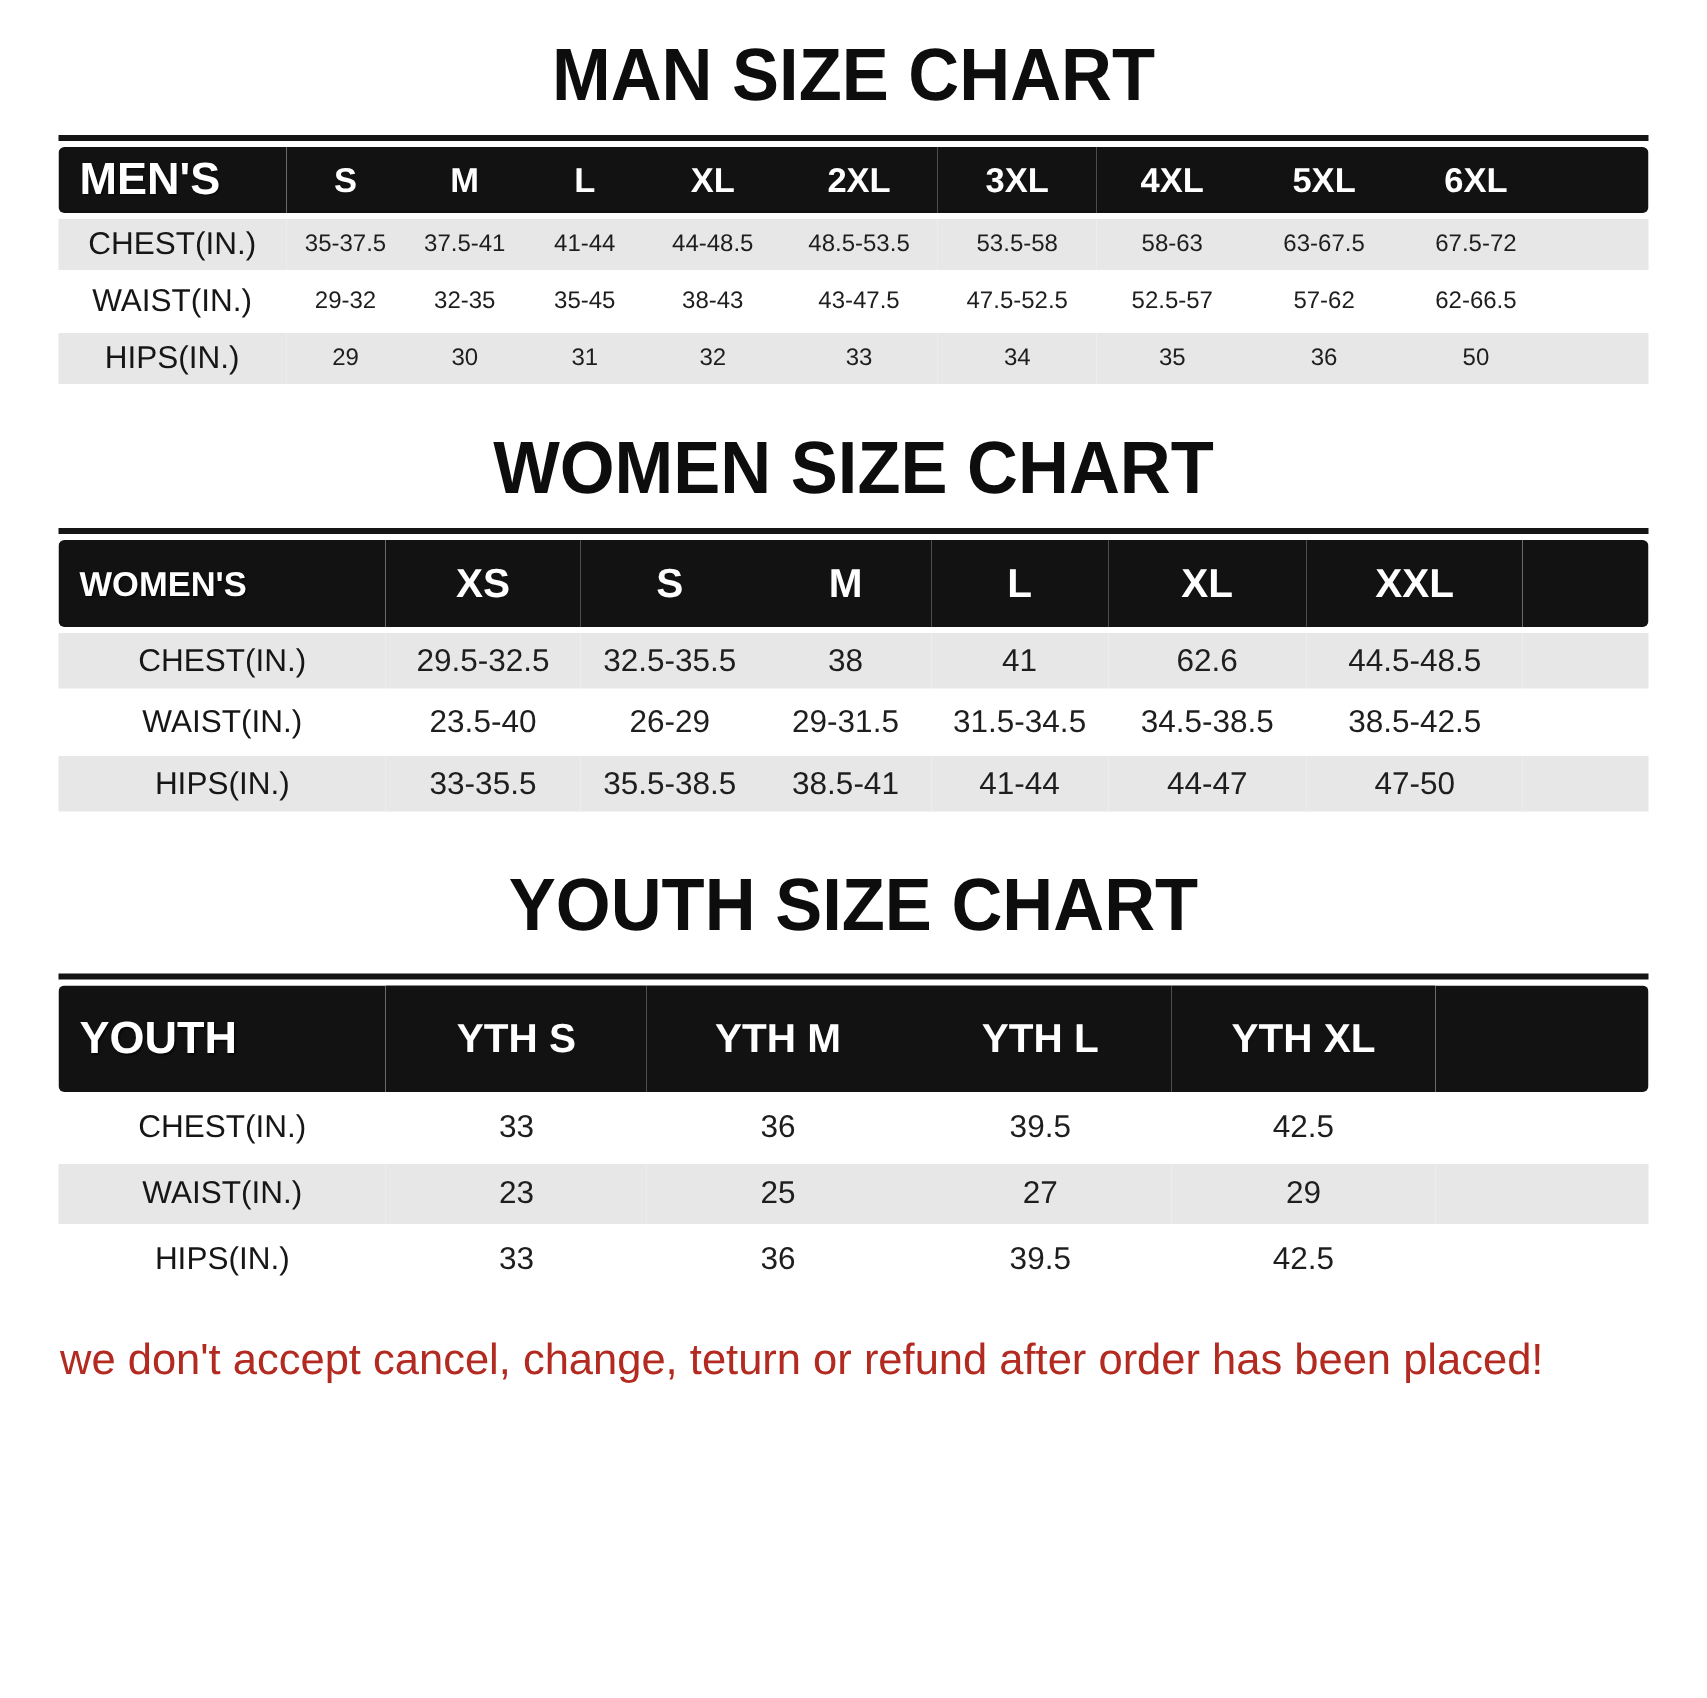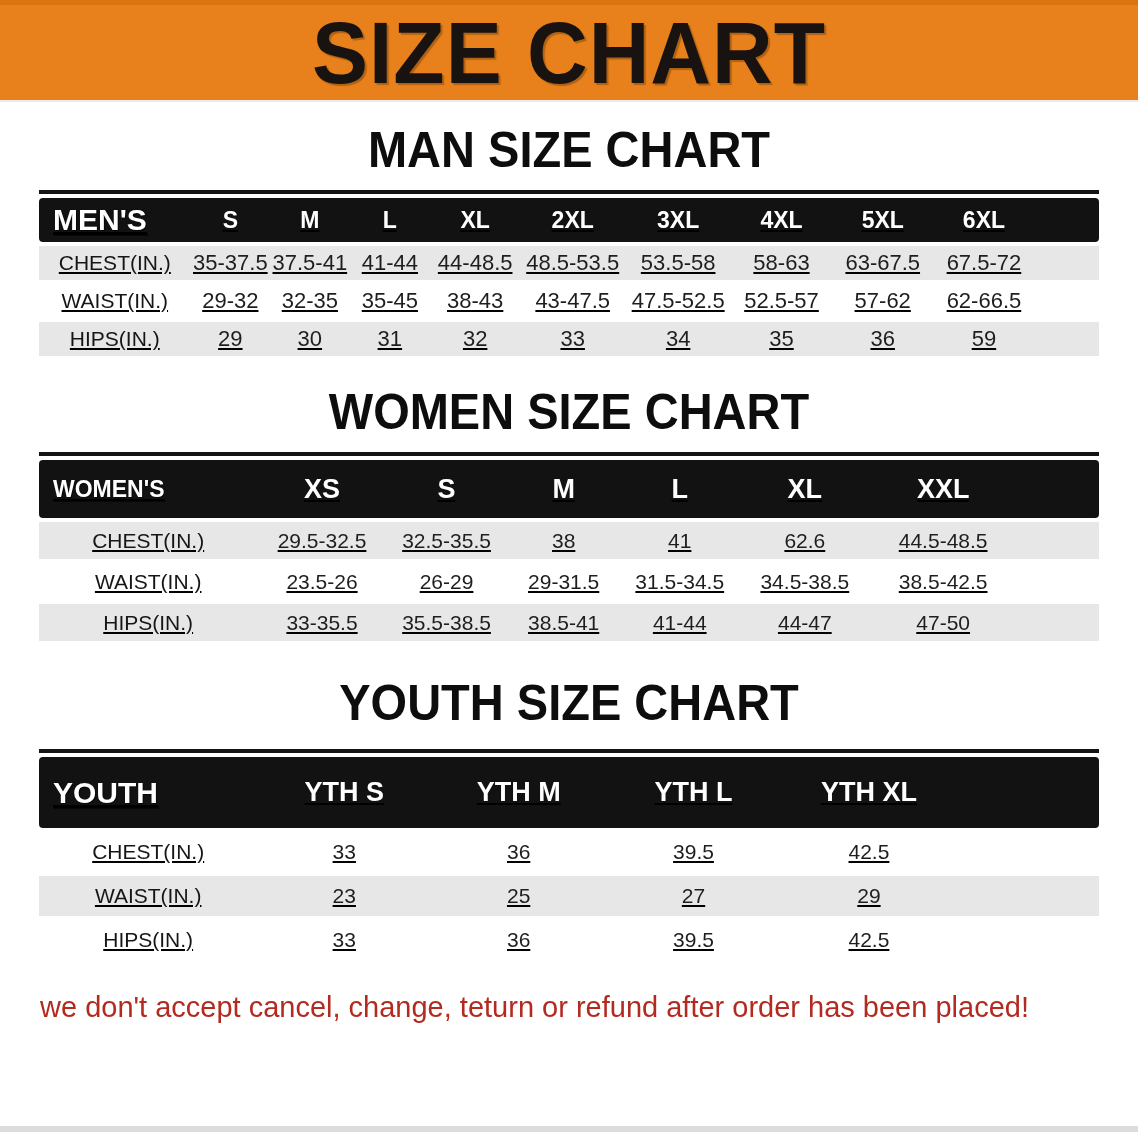--- a/index.html
+++ b/index.html
@@ -32,21 +32,20 @@
     letter-spacing:0;transform:scaleY(1.05);font-stretch:condensed;
   }
   .men-section .section-heading{margin-top:24px;}
   .youth-section .section-heading{margin-top:32px;margin-bottom:20px;}
 
   
   table.size-table{
     width:1060px;margin:0 auto;table-layout:fixed;
     border-collapse:separate;border-spacing:0 4px;
     border-top:4px solid #141414;
-    text-decoration:underline;
   }
   table.size-table thead tr{background:var(--header-black,#121212);}
   table.size-table th{
     color:#ffffff;font-weight:bold;text-align:center;
     padding:0;overflow:hidden;white-space:nowrap;
   }
   table.size-table th:first-child{
     text-align:left;padding-left:14px;border-radius:4px 0 0 4px;
     text-shadow:1px 1px 1px rgba(0,0,0,0.6);
   }
@@ -54,21 +53,21 @@
   table.size-table td{
     text-align:center;color:#1e1e1e;padding:0;
     white-space:nowrap;overflow:hidden;
   }
   table.size-table tr.stripe{background:var(--row-gray,#e7e7e7);}
   table.size-table tr.plain{background:#ffffff;}
   table.size-table td.row-label{font-size:21px;color:#161616;}
 
   .men-table th{height:44px;font-size:23px;}
   .men-table th:first-child{font-size:30px;}
-  .men-table td{height:34px;font-size:22px;}
+  .men-table td{height:34px;font-size:16px;}
 
   .women-table th{height:58px;font-size:27px;}
   .women-table th:first-child{font-size:23px;}
   .women-table td{height:37px;font-size:21px;}
 
   .youth-table th{height:71px;font-size:27px;}
   .youth-table th:first-child{font-size:30px;}
   .youth-table td{height:40px;font-size:21px;}
 
   
@@ -81,23 +80,20 @@
   .bottom-strip{
     position:absolute;left:0;bottom:0;width:100%;height:6px;
     background:#dcdcdc;
   }
 </style>
 </head>
 <body>
 
 <div class="page">
 
-  <header class="banner">
-    <h1>SIZE CHART</h1>
-  </header>
 
   <section class="men-section">
     <h2 class="section-heading">MAN SIZE CHART</h2>
     <table class="size-table men-table">
       <colgroup>
         <col style="width:14.3%">
           <col style="width:7.5%">
           <col style="width:7.5%">
         <col style="width:7.6%">
           <col style="width:8.5%">
@@ -153,21 +149,21 @@
         <tr class="stripe">
           <td class="row-label">HIPS(IN.)</td>
           <td>29</td>
           <td>30</td>
           <td>31</td>
           <td>32</td>
           <td>33</td>
           <td>34</td>
           <td>35</td>
           <td>36</td>
-          <td>59</td>
+          <td>50</td>
           <td></td>
         </tr>
       </tbody>
     </table>
   </section>
 
   <section class="women-section">
     <h2 class="section-heading">WOMEN SIZE CHART</h2>
     <table class="size-table women-table">
       <colgroup>
@@ -198,21 +194,21 @@
           <td>29.5-32.5</td>
           <td>32.5-35.5</td>
           <td>38</td>
           <td>41</td>
           <td>62.6</td>
           <td>44.5-48.5</td>
           <td></td>
         </tr>
         <tr class="plain">
           <td class="row-label">WAIST(IN.)</td>
-          <td>23.5-26</td>
+          <td>23.5-40</td>
           <td>26-29</td>
           <td>29-31.5</td>
           <td>31.5-34.5</td>
           <td>34.5-38.5</td>
           <td>38.5-42.5</td>
           <td></td>
         </tr>
         <tr class="stripe">
           <td class="row-label">HIPS(IN.)</td>
           <td>33-35.5</td>

